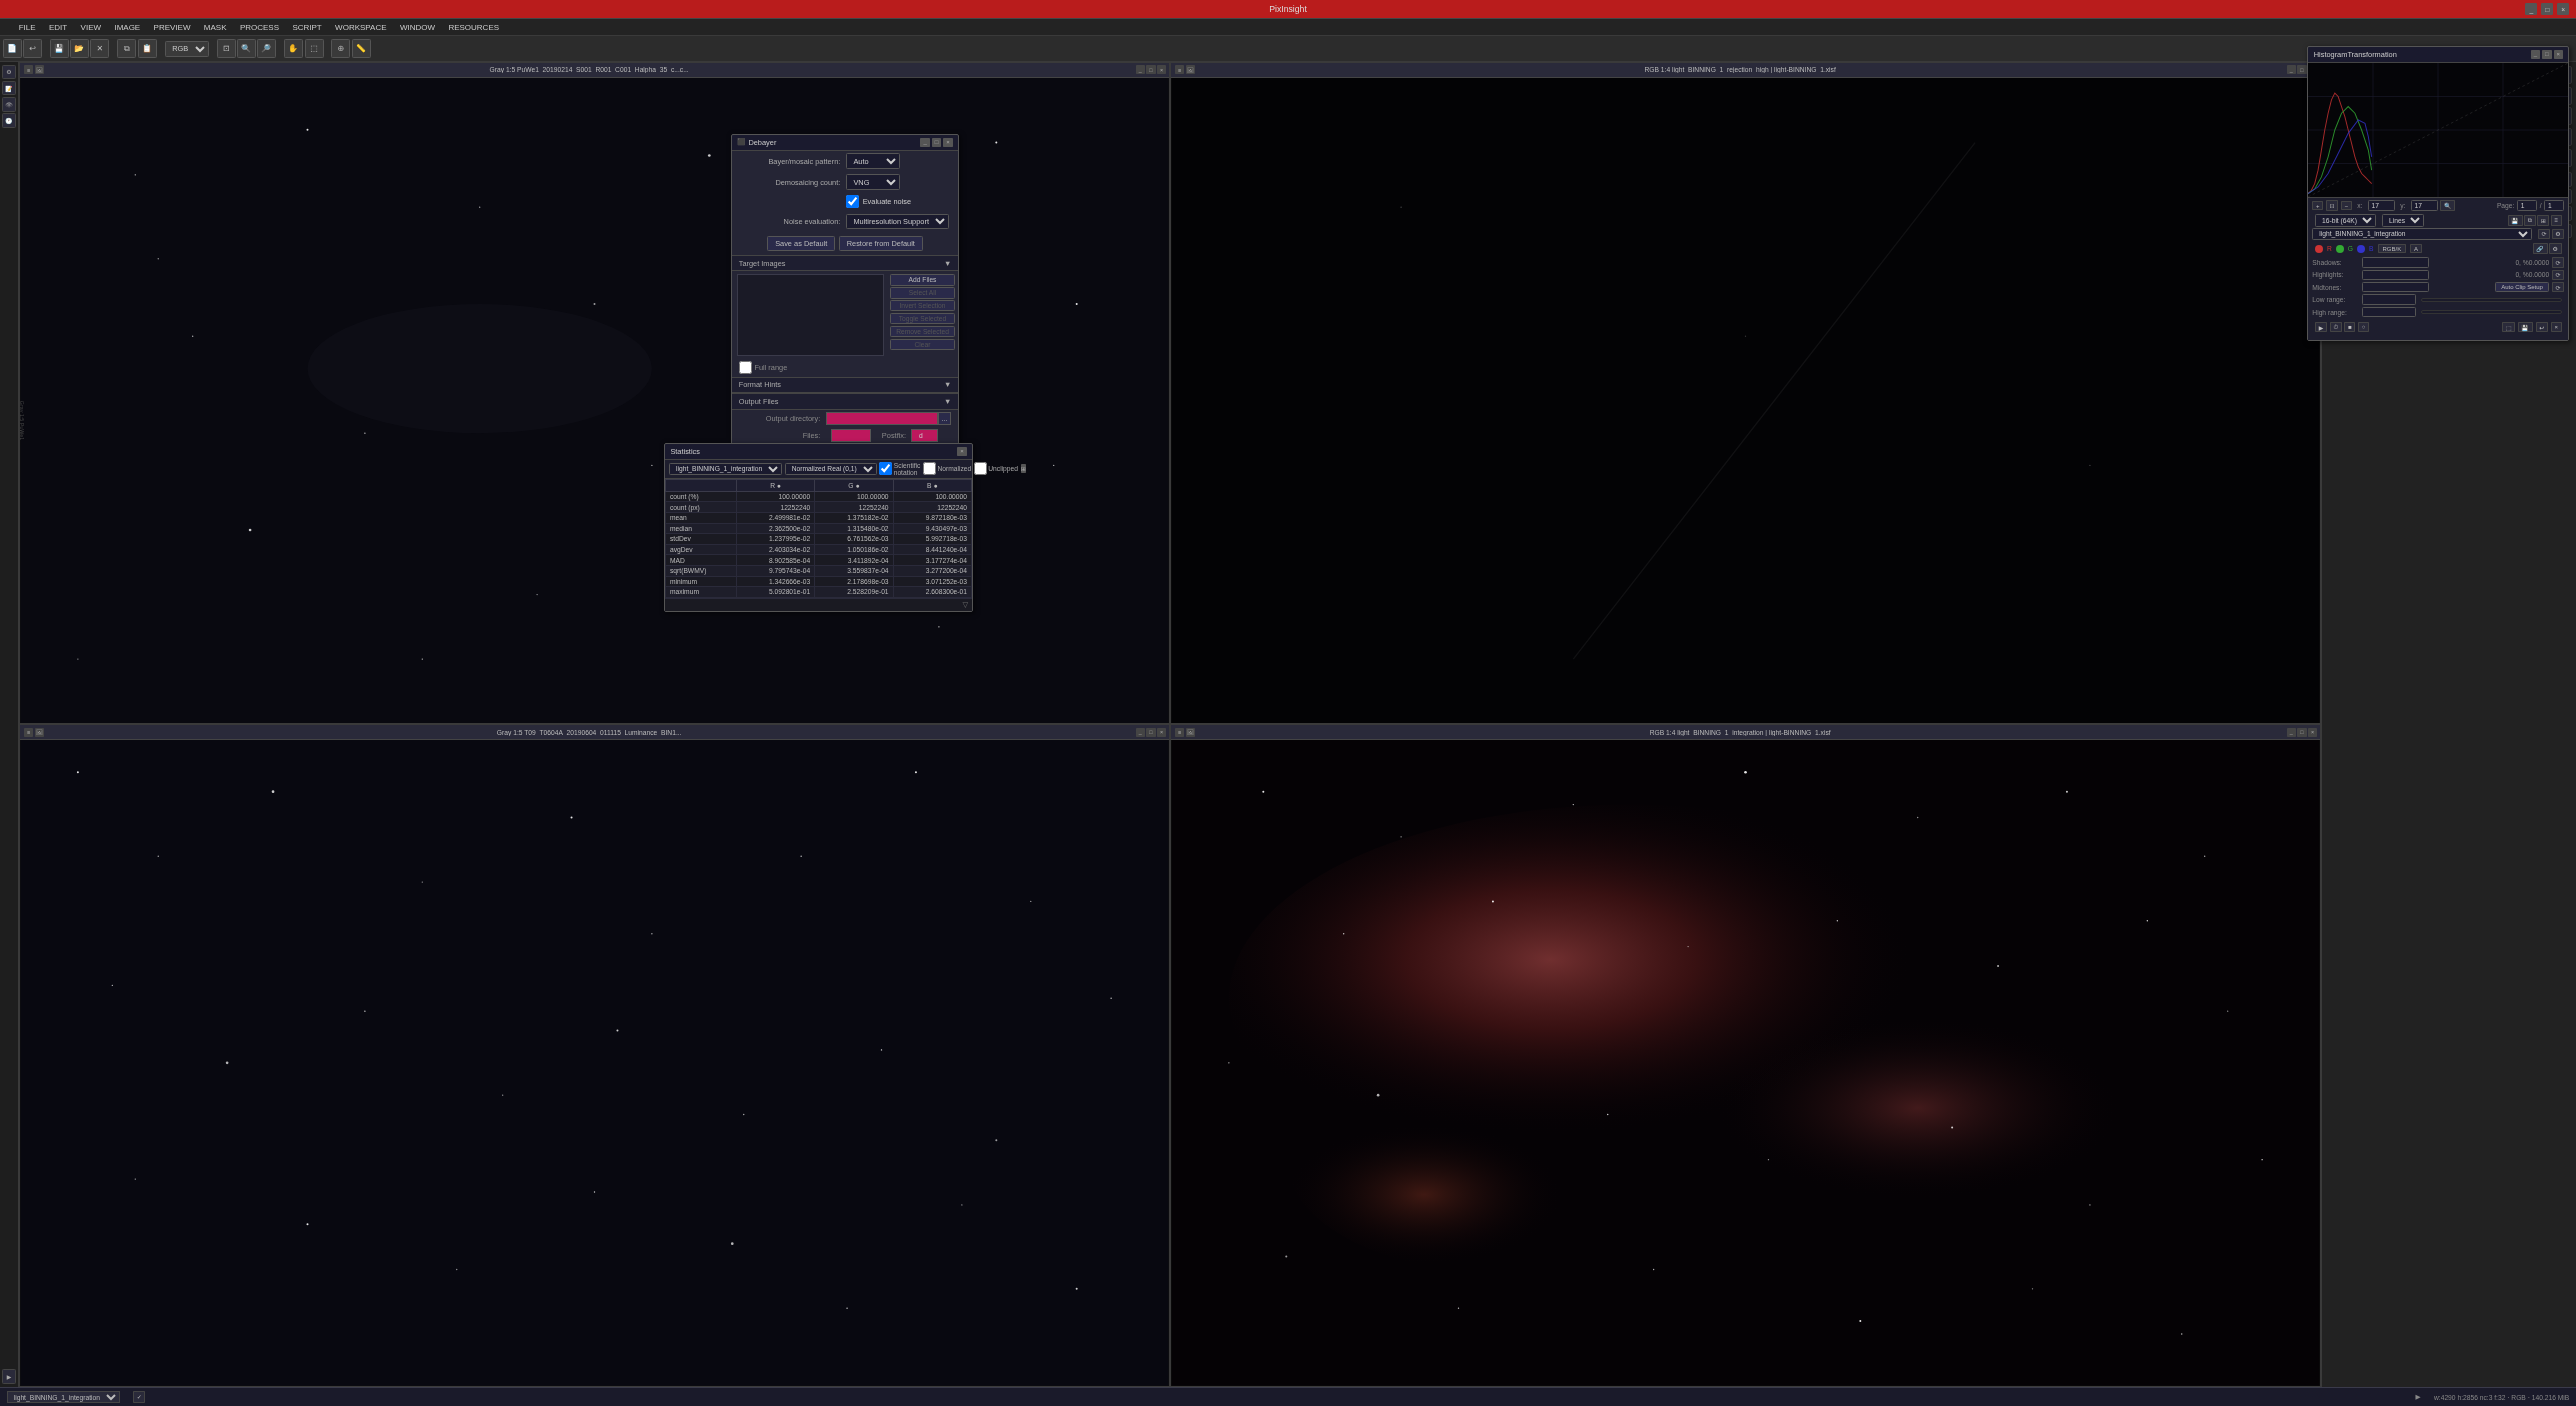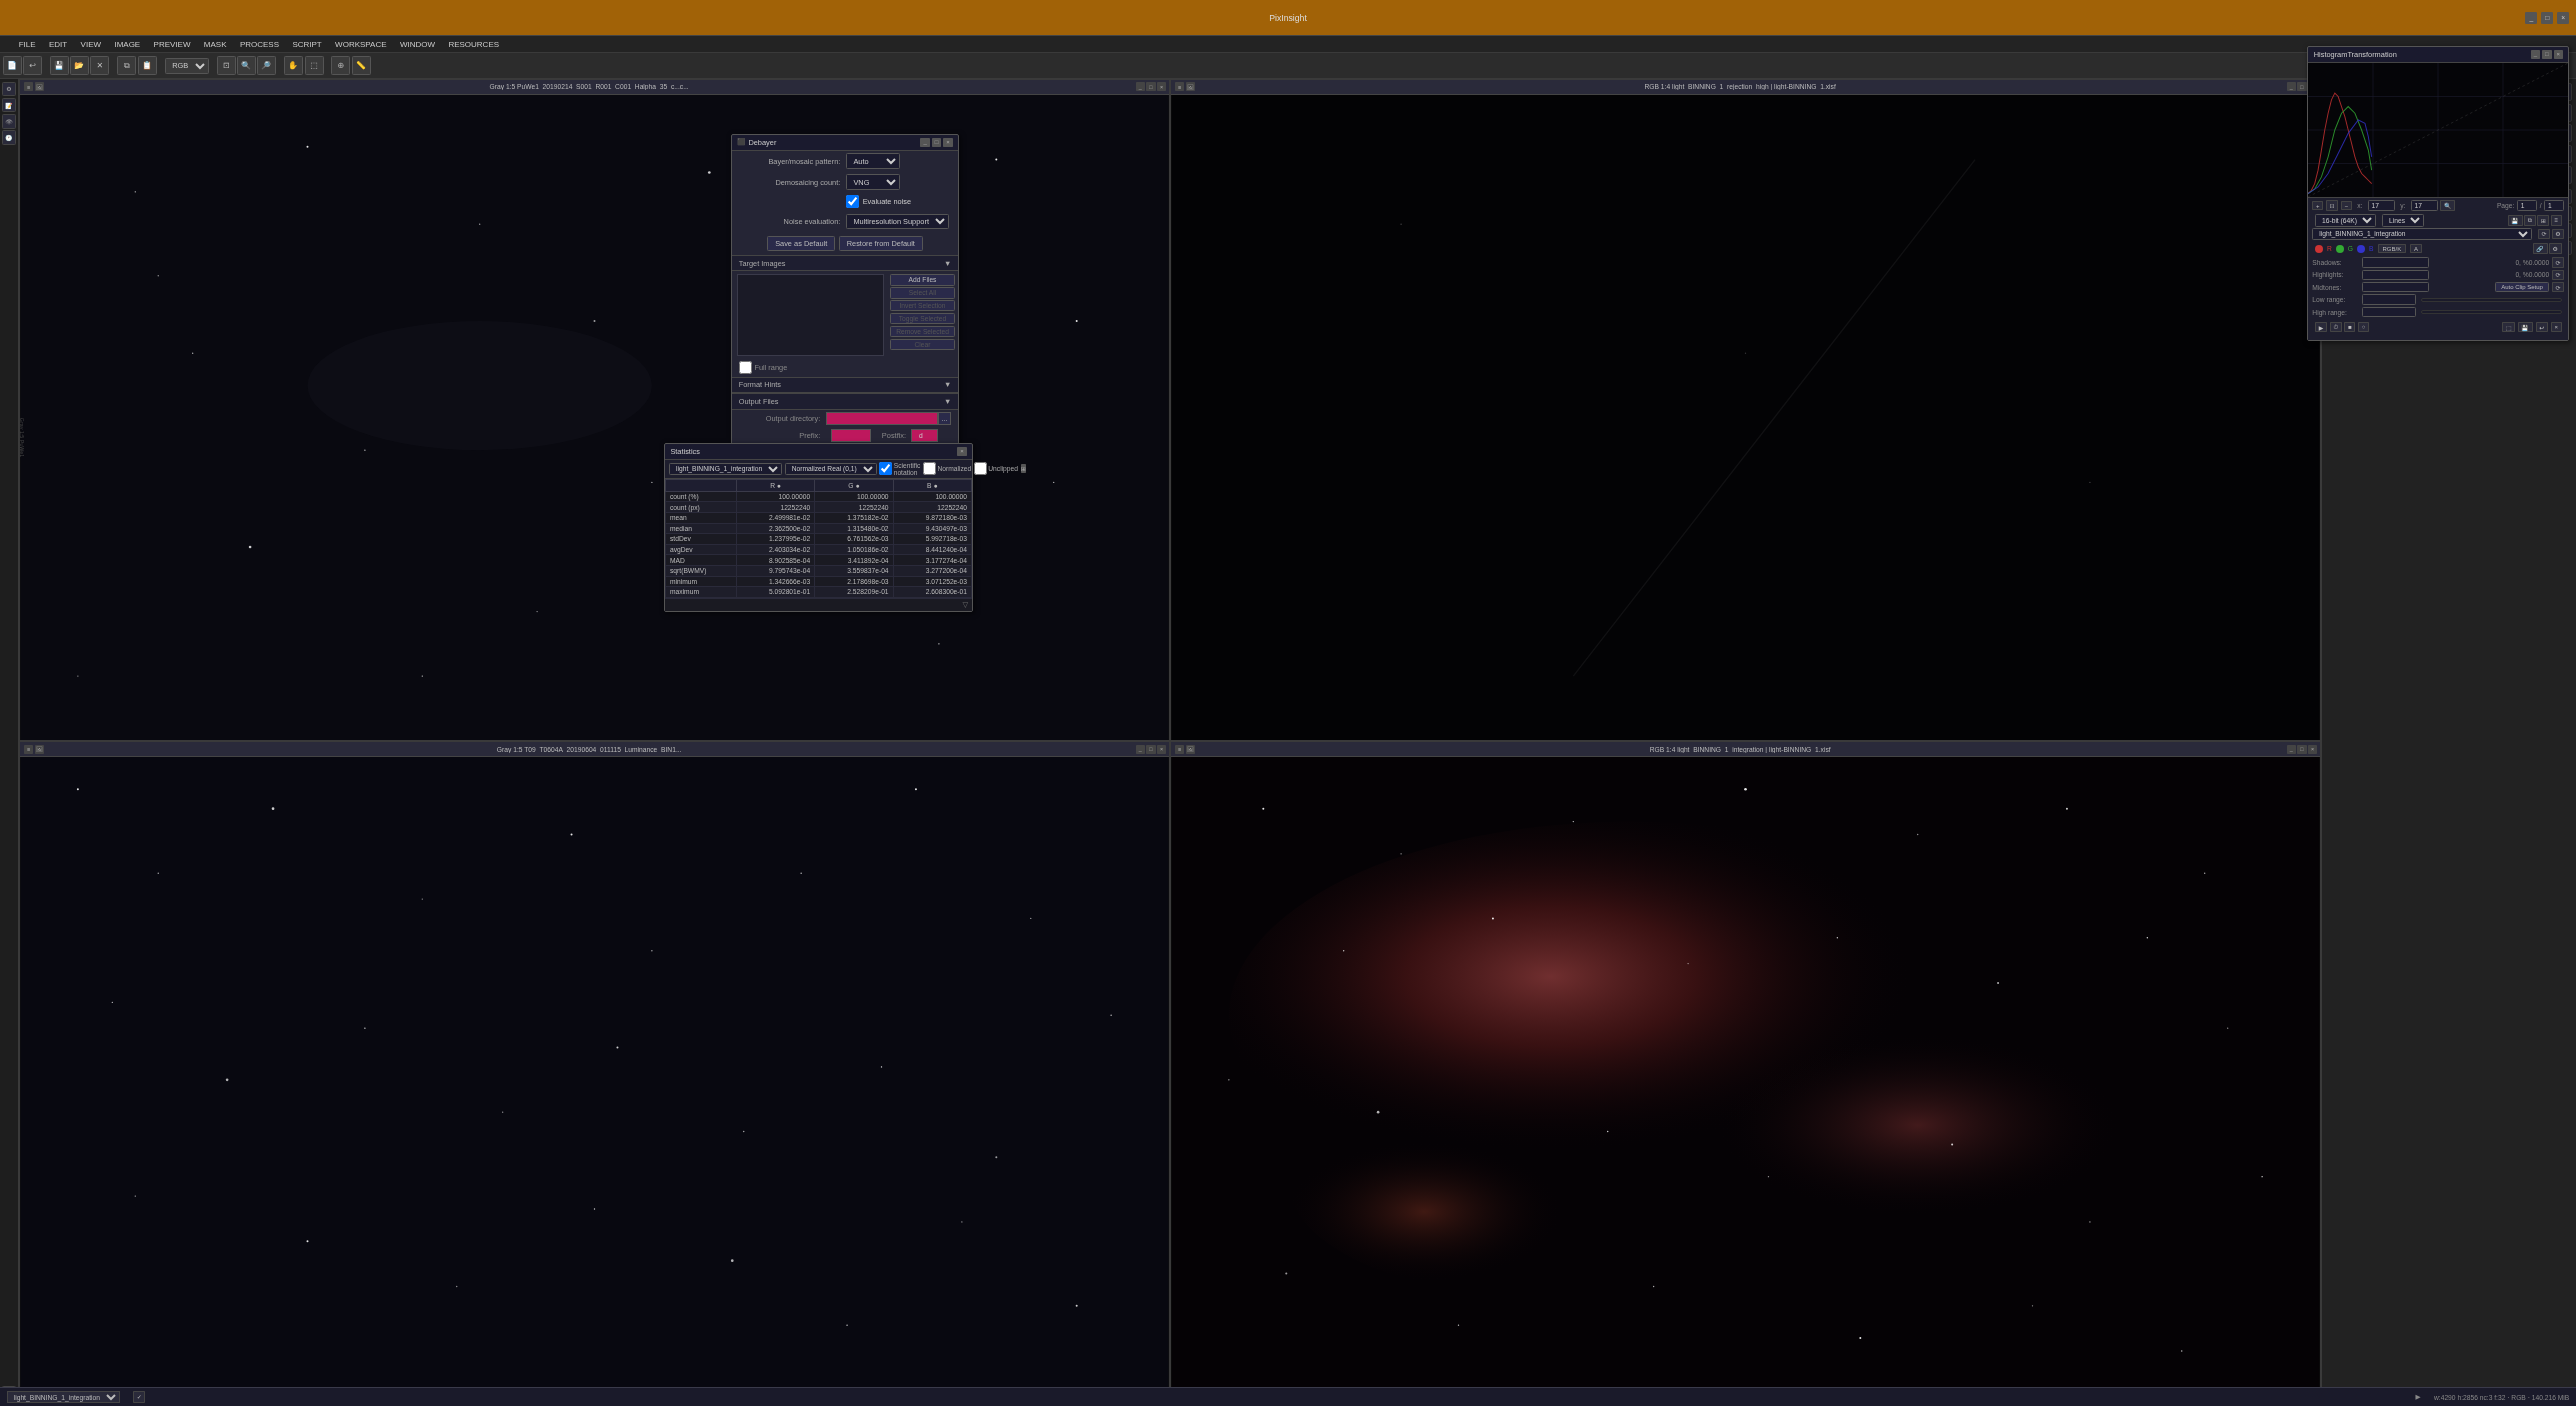--- a/index.html
+++ b/index.html
@@ -9,22 +9,22 @@
       font-size: 7.4px;
       color: #ccc;
       width: 2576px;
       height: 1406px;
       overflow: hidden;
       position: relative;
     }
 
     
     #title-bar {
-      background: #a16207;
-      height: 36px;
+      background: #b91c1c;
+      height: 19px;
       display: flex;
       align-items: center;
       justify-content: center;
       color: #ddd;
       font-size: 8.7px;
       border-bottom: 0.7px solid #444;
       position: relative;
       text-align: right;
     }
     #title-bar .win-controls {
@@ -876,21 +876,21 @@
     <span style="cursor:pointer;">▼</span>
   </div>
 
   <div class="output-row">
     <span class="output-label">Output directory:</span>
     <input type="text" class="output-input" style="">
     <div class="output-browse">...</div>
   </div>
 
   <div class="output-row" style="gap:5.4px;">
-    <span class="output-label">Prefix:</span>
+    <span class="output-label">Files:</span>
     <input type="text" class="output-input" style="width: 40px; flex: 0 0 auto;">
     <span style="margin-left:5.4px;color:#888;">Postfix:</span>
     <input type="text" class="output-input" style="width: 27px; flex: 0 0 auto;" value="_d">
   </div>
 
   <div class="output-row">
     <span class="output-label"></span>
     <input type="checkbox" style="">
     <span style="margin-left:2.7px;color:#888;">Overwrite existing files</span>
   </div>

